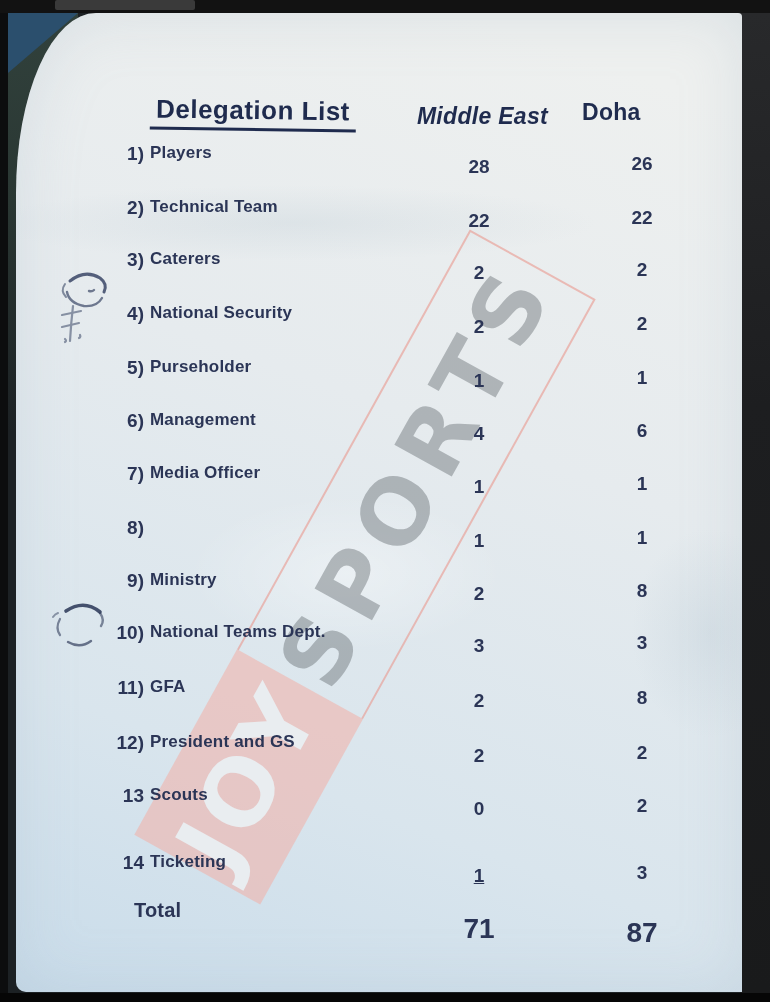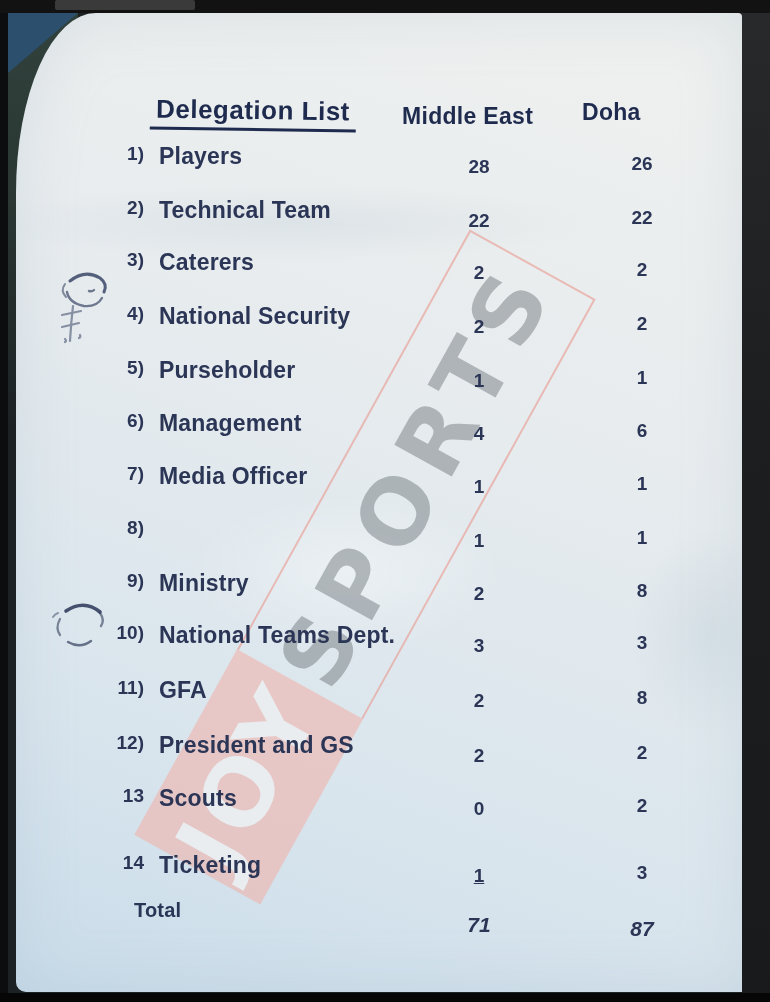--- a/index.html
+++ b/index.html
@@ -72,33 +72,33 @@
   
   .content{position:absolute;left:0;top:0;width:100%;height:100%;z-index:3;
     color:var(--ink);filter:blur(0.25px);padding-left:28px;}
   .doc-title{
     position:absolute;left:134px;top:82px;
     font-size:26px;font-weight:700;color:var(--ink-dark);
     border-bottom:3px solid var(--ink-dark);padding:0 6px 2px 6px;
     transform:rotate(0.8deg);letter-spacing:0.5px;
   }
   .col-head{position:absolute;font-size:23px;font-weight:700;color:var(--ink-dark);letter-spacing:0.3px;}
-  .col-head.me{left:386px;top:90px;width:160px;text-align:left;}
+  .col-head.me{left:372px;top:90px;width:160px;text-align:right;font-style:italic;}
   .col-head.doha{left:566px;top:86px;width:120px;text-align:left;}
   .row{position:absolute;left:0;width:726px;height:34px;}
   .row .num{position:absolute;left:76px;width:52px;text-align:right;
     font-size:19px;font-weight:700;}
-  .row .label{position:absolute;left:143px;font-size:23px;font-weight:700;letter-spacing:0.2px;}
+  .row .label{position:absolute;left:134px;font-size:17px;font-weight:700;letter-spacing:0.2px;}
   .row .me-val,.row .doha-val{position:absolute;width:60px;text-align:center;
     font-size:19px;font-weight:700;}
   .row .me-val{left:433px;top:13px;}
   .row .doha-val{left:596px;top:10px;}
   .row .me-val.u{text-decoration:underline;}
   .total-row .label{left:118px;font-size:20px;}
-  .total-row .me-val,.total-row .doha-val{font-size:21px;font-style:italic;}
+  .total-row .me-val,.total-row .doha-val{font-size:28px;}
   .scribble{position:absolute;z-index:4;}
 </style>
 </head>
 <body>
 
 <div class="stage">
 
   <div class="topbar">
     <div class="topbar-segment"></div>
   </div>

